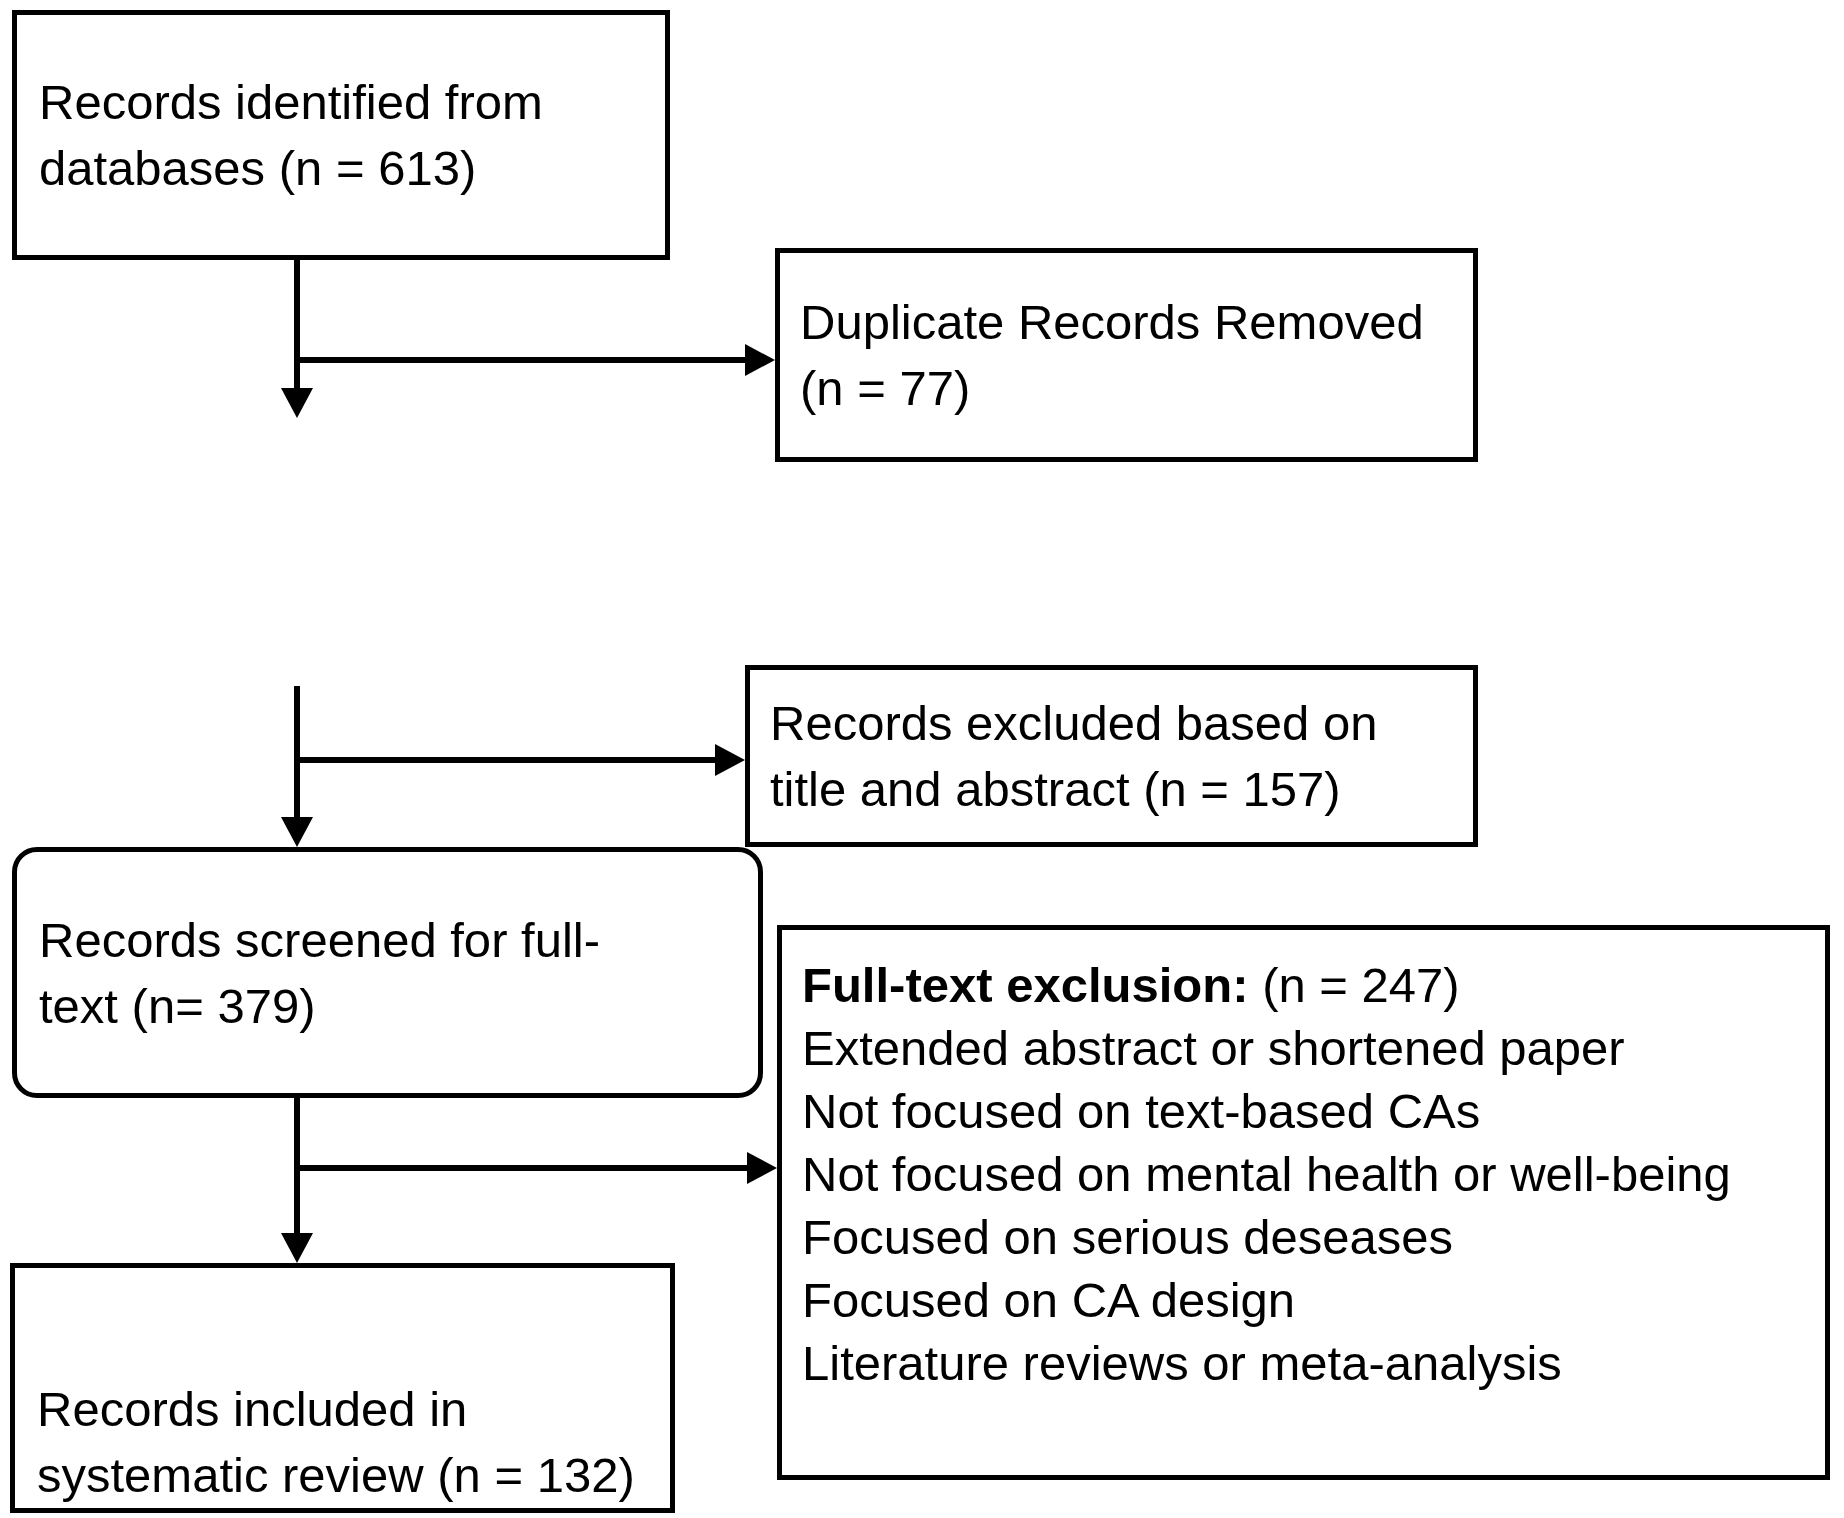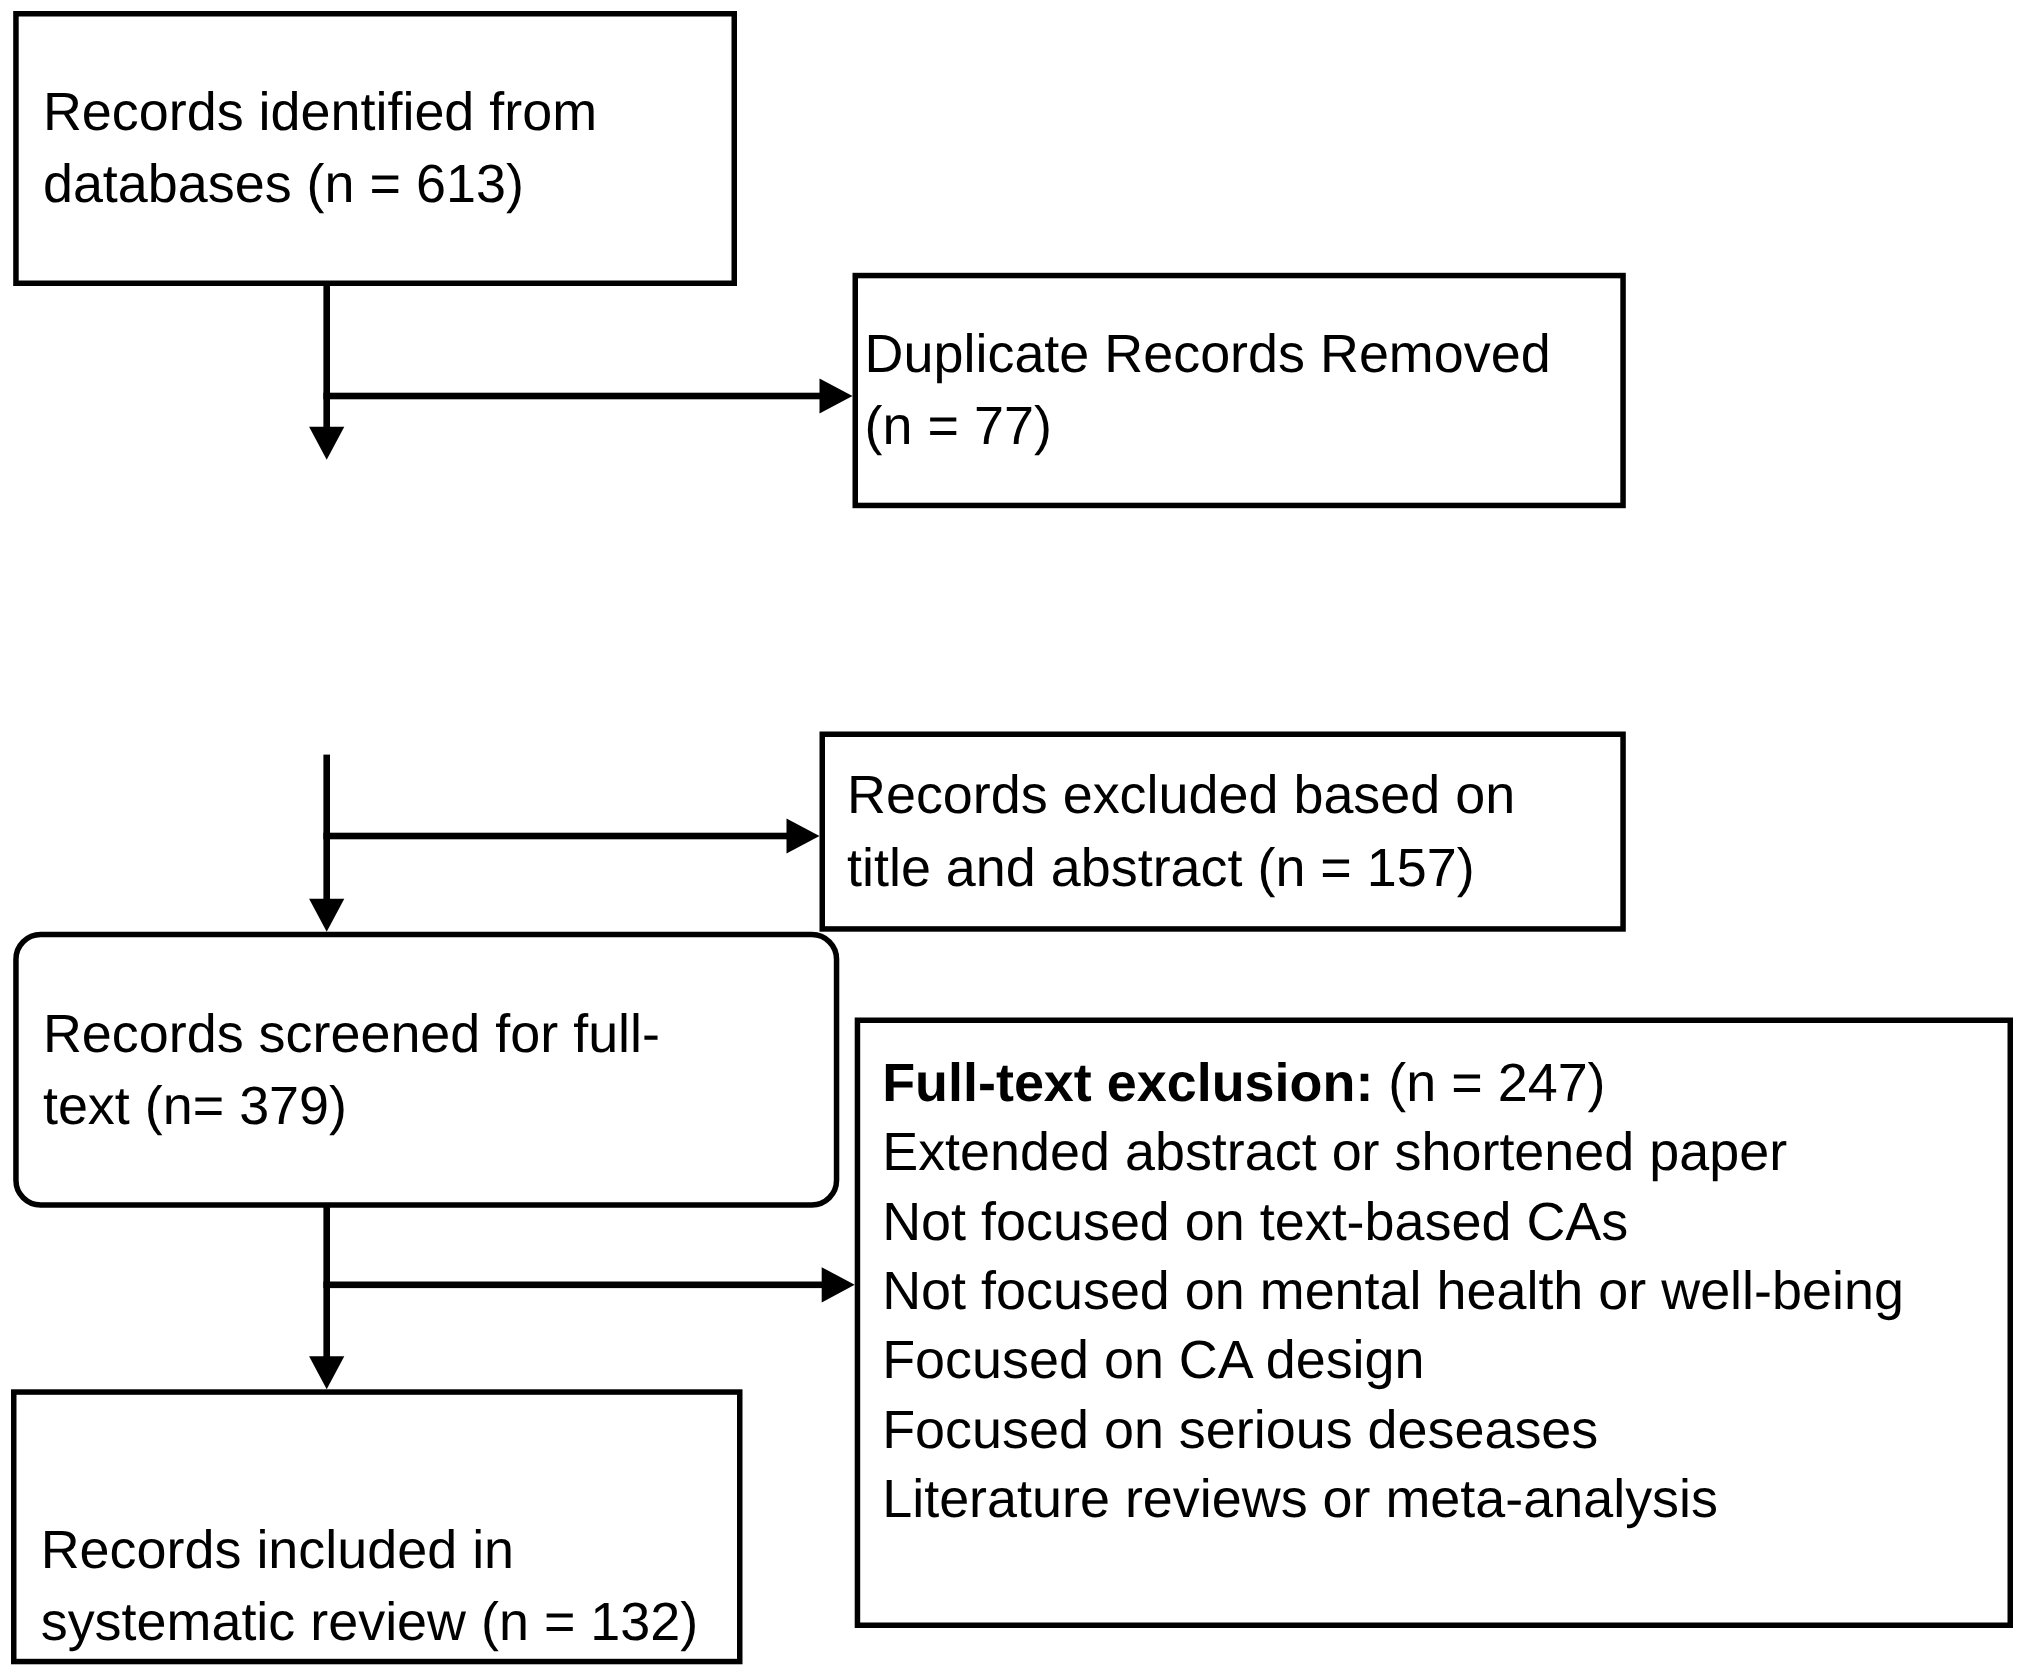--- a/index.html
+++ b/index.html
@@ -28,21 +28,21 @@
     line-height: 66px;
   }
   .line {
     white-space: nowrap;
   }
   .bold {
     font-weight: bold;
   }
   
   #box-identified            { left: 12px;  top: 10px;   width: 658px;  height: 250px; padding-left: 22px; }
-  #box-duplicates-removed    { left: 775px; top: 248px;  width: 703px;  height: 214px; padding-left: 6px; }
+  #box-duplicates-removed    { left: 775px; top: 248px;  width: 703px;  height: 214px; padding-left: 20px; }
   #box-screened-title        { left: 12px;  top: 418px;  width: 658px;  height: 270px; padding-left: 22px; }
   #box-excluded-title        { left: 745px; top: 665px;  width: 733px;  height: 182px; padding-left: 20px; }
   #box-screened-fulltext     { left: 12px;  top: 847px;  width: 751px;  height: 251px; padding-left: 22px; border-radius: 25px; }
   #box-fulltext-exclusion    { left: 777px; top: 925px;  width: 1053px; height: 555px;
                                padding: 24px 16px 0 20px; justify-content: flex-start; line-height: 63px; }
   #box-included              { left: 10px;  top: 1263px; width: 665px;  height: 250px; padding-left: 22px; justify-content: flex-end; }
 
   
   .vline, .hline {
     position: absolute;
@@ -105,22 +105,22 @@
     <div class="line">text (n= 379)</div>
   </div>
 
   <div class="box" id="box-fulltext-exclusion">
     <div class="line">
       <span class="bold">Full-text exclusion:</span><span> (n = 247)</span>
     </div>
     <div class="line">Extended abstract or shortened paper</div>
     <div class="line">Not focused on text-based CAs</div>
     <div class="line">Not focused on mental health or well-being</div>
+    <div class="line">Focused on serious deseases</div>
     <div class="line">Focused on CA design</div>
-    <div class="line">Focused on serious deseases</div>
     <div class="line">Literature reviews or meta-analysis</div>
   </div>
 
   <div class="box" id="box-included">
     <div class="line">Records included in</div>
     <div class="line">systematic review (n = 132)</div>
   </div>
 
   <div class="vline" id="v1"></div>
   <div class="hline" id="h1"></div>

